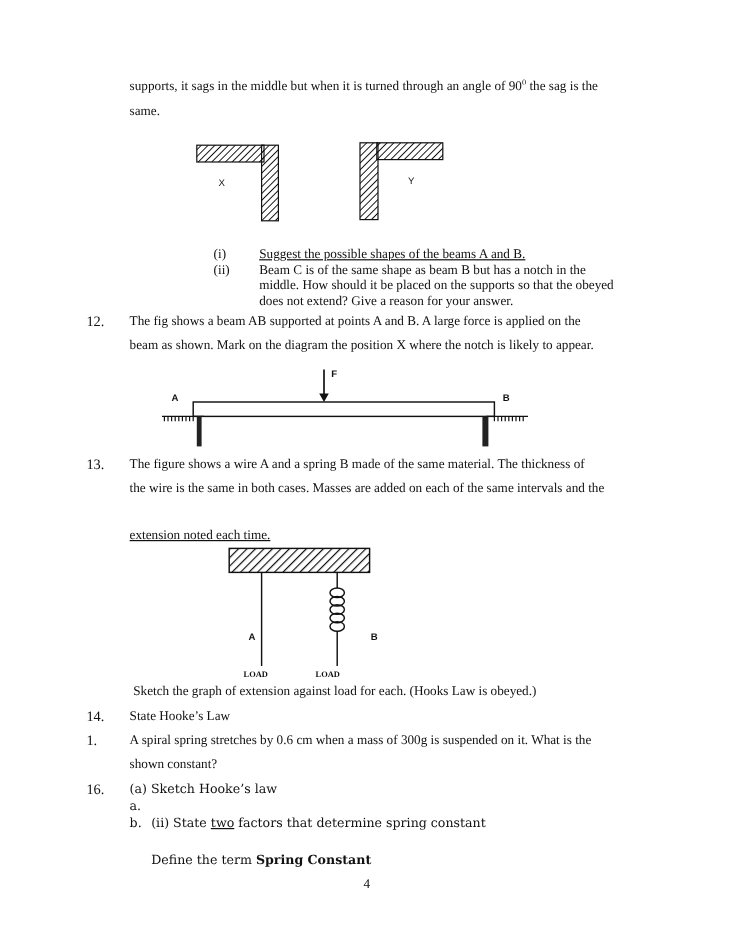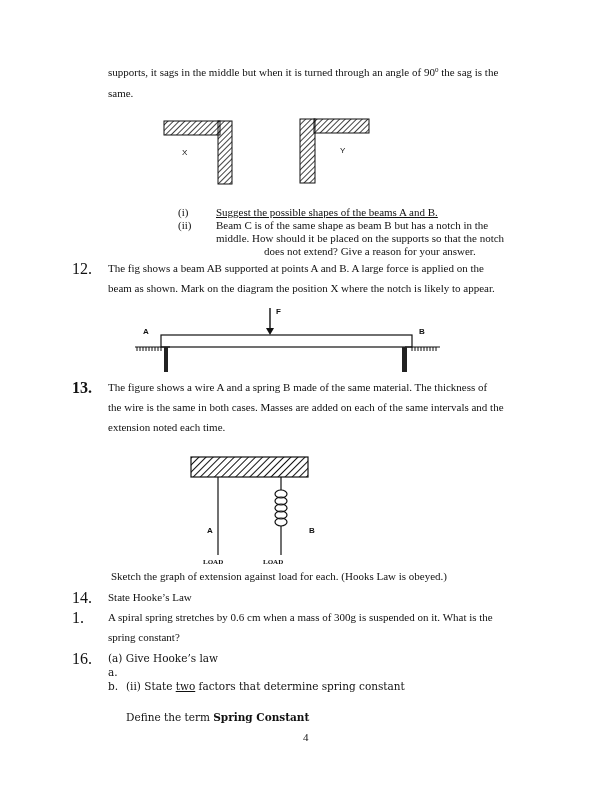--- a/index.html
+++ b/index.html
@@ -1,20 +1,20 @@
 <!DOCTYPE html>
 <html><head>
   <meta charset="utf-8">
   <style>
     html, body { margin: 0; padding: 0; background: #ffffff; }
     body { width: 612px; height: 792px; position: relative; overflow: hidden;
            font-family: "Liberation Serif", "DejaVu Serif", serif; color: #111; font-size: 11px; }
     .abs { position: absolute; }
     .line { position: absolute; white-space: nowrap; font-size: 11px; line-height: 13px; }
-    .num { position: absolute; font-size: 16px; line-height: 13px; }
+    .num { position: absolute; font-size: 12px; line-height: 13px; }
     .bookman { font-family: "DejaVu Serif", serif; font-size: 10.5px; }
     sup { font-size: 7px; vertical-align: 4px; line-height: 0; }
     .fig-label { font-family: "Liberation Sans", "DejaVu Sans", sans-serif; font-weight: bold; font-size: 8px; }
     svg { position: absolute; overflow: visible; }
     .u { text-decoration: underline; }
     b { font-weight: bold; }
   </style>
 </head>
 <body>
 
@@ -40,22 +40,22 @@
     <rect x="164" y="9" width="55" height="14" fill="url(#hatch)" stroke="#111" stroke-width="1"></rect>
   </g>
 </svg>
 <div class="abs fig-label" style="left:182px; top:148px; font-weight:normal;">X</div>
 <div class="abs fig-label" style="left:340px; top:146px; font-weight:normal;">Y</div>
 
 <div class="line" style="left:178px; top:206px;">(i)</div>
 <div class="line" style="left:216px; top:206px;text-decoration:underline;">Suggest the possible shapes of the beams A and B.</div>
 <div class="line" style="left:178px; top:219px;">(ii)</div>
 <div class="line" style="left:216px; top:219px;">Beam C is of the same shape as beam B but has a notch in the</div>
-<div class="line" style="left:216px; top:232px;">middle. How should it be placed on the supports so that the notch</div>
-<div class="line" style="left:216px; top:245px;margin-left:48px;">does not extend? Give a reason for your answer.</div>
+<div class="line" style="left:216px; top:232px;">middle. How should it be placed on the supports so that the obeyed</div>
+<div class="line" style="left:216px; top:245px;">does not extend? Give a reason for your answer.</div>
 
 <div class="num" style="left:72px; top:262px;">12.</div>
 <div class="line" style="left:108px; top:262px;">The fig shows a beam AB supported at points A and B. A large force is applied on the</div>
 <div class="line" style="left:108px; top:282px;">beam as shown. Mark on the diagram the position X where the notch is likely to appear.</div>
 
 <svg width="330" height="80" style="left:120px; top:300px;">
 
   <rect x="41" y="35" width="251" height="12" fill="#fff" stroke="#111" stroke-width="1.2"></rect>
 
   <g>
@@ -90,24 +90,24 @@
       <line x1="313" y1="47" x2="313" y2="51"></line>
       <line x1="316" y1="47" x2="316" y2="51"></line>
   </g>
 
   <rect x="282" y="47" width="5" height="25" fill="#222"></rect>
 </svg>
 <div class="abs fig-label" style="left:143px; top:327px;">A</div>
 <div class="abs fig-label" style="left:419px; top:327px;">B</div>
 <div class="abs fig-label" style="left:276px; top:307px;">F</div>
 
-<div class="num" style="left:72px; top:381px;font-weight:bold;">13.</div>
+<div class="num" style="left:72px; top:381px;">13.</div>
 <div class="line" style="left:108px; top:381px;">The figure shows a wire A and a spring B made of the same material. The thickness of</div>
 <div class="line" style="left:108px; top:401px;text-align:center;">the wire is the same in both cases. Masses are added on each of the same intervals and the</div>
-<div class="line" style="left:108px; top:421px;">extension noted each time.</div>
+<div class="line" style="left:108px; top:440px;text-decoration:underline;">extension noted each time.</div>
 
 <svg width="160" height="120" style="left:170px; top:450px;">
   <defs>
     <pattern id="hatch2" patternUnits="userSpaceOnUse" width="5" height="5" patternTransform="rotate(45)">
       <line x1="0" y1="0" x2="0" y2="5" stroke="#111" stroke-width="2"></line>
     </pattern>
   </defs>
   <rect x="21" y="7" width="117" height="20" fill="url(#hatch2)" stroke="#111" stroke-width="1.2"></rect>
 
   <line x1="48" y1="27" x2="48" y2="105" stroke="#111" stroke-width="1.2"></line>
@@ -126,24 +126,24 @@
 <div class="abs fig-label" style="left:309px; top:526px;">B</div>
 <div class="abs" style="left:203px; top:558px; font-size:7px; font-family:'Liberation Serif', serif; font-weight:bold;">LOAD</div>
 <div class="abs" style="left:263px; top:558px; font-size:7px; font-family:'Liberation Serif', serif; font-weight:bold;">LOAD</div>
 <div class="line" style="left:111px; top:570px;">Sketch the graph of extension against load for each. (Hooks Law is obeyed.)</div>
 
 <div class="num" style="left:72px; top:591px;">14.</div>
 <div class="line" style="left:108px; top:591px;">State Hooke’s Law</div>
 
 <div class="num" style="left:72px; top:611px;">1.</div>
 <div class="line" style="left:108px; top:611px;">A spiral spring stretches by 0.6 cm when a mass of 300g is suspended on it. What is the</div>
-<div class="line" style="left:108px; top:631px;">spring constant?</div>
+<div class="line" style="left:108px; top:631px;">shown constant?</div>
 
 <div class="num" style="left:72px; top:652px;text-align:center;">16.</div>
-<div class="line bookman" style="left:108px; top:652px;">(a) Give Hooke’s law</div>
+<div class="line bookman" style="left:108px; top:652px;">(a) Sketch Hooke’s law</div>
 <div class="line bookman" style="left:108px; top:666px;">a.</div>
 <div class="line bookman" style="left:126px; top:666px;margin-top:45px;">
   <span>Define the term </span><b>Spring Constant</b>
 </div>
 <div class="line bookman" style="left:108px; top:680px;">b.</div>
 <div class="line bookman" style="left:126px; top:680px;text-align:right;">
   <span>(ii) State </span><span class="u">two</span><span> factors that determine spring constant</span>
 </div>
 
 <div class="abs" style="left:303px; top:731px; font-size:11px;">4</div>

